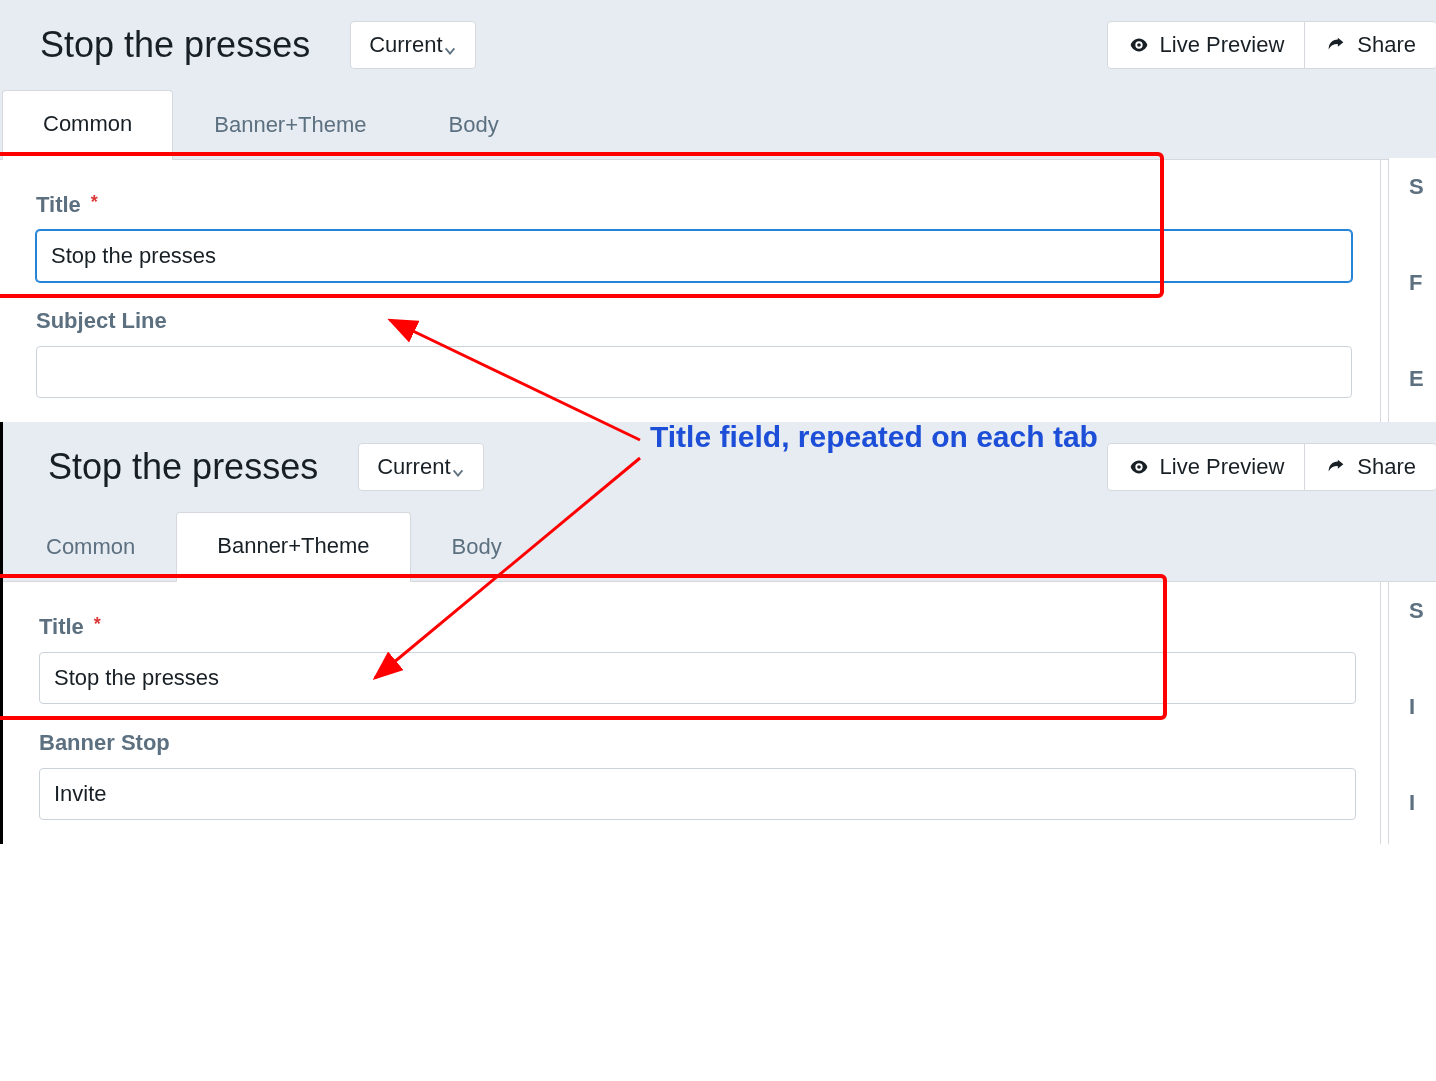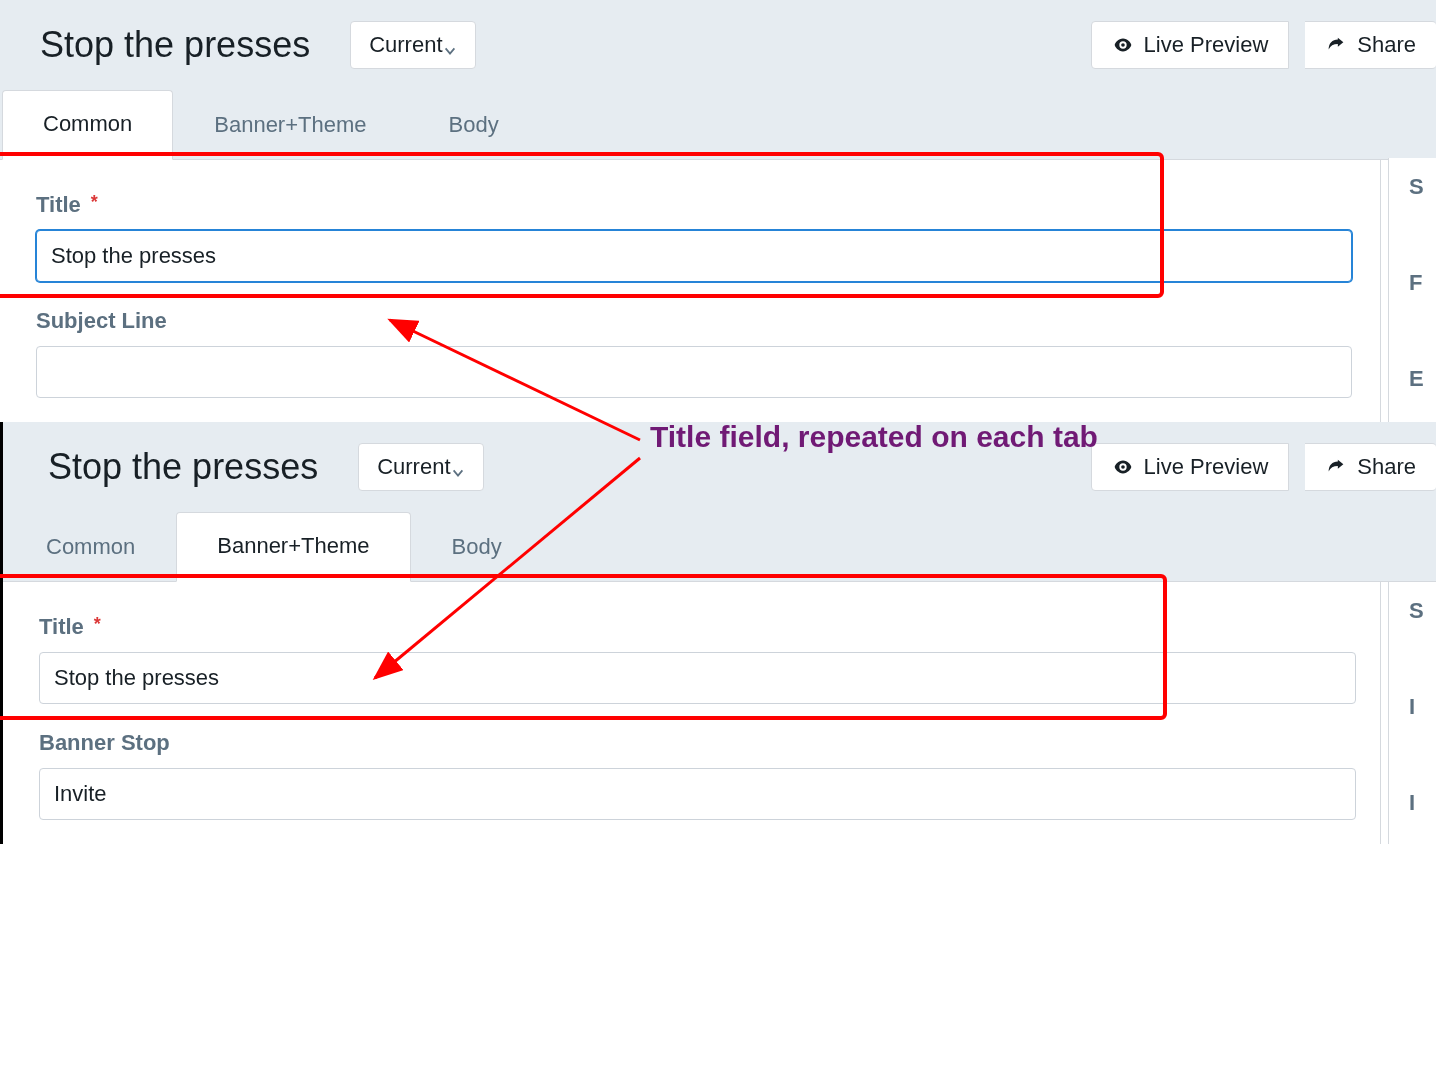--- a/index.html
+++ b/index.html
@@ -51,21 +51,21 @@
   }
   .chevron {
     width: 14px; height: 14px;
     display: inline-block;
   }
   .chevron svg { width:100%; height:100%; }
 
   .header-actions {
     margin-left: auto;
     display: flex;
-    gap: 16px;
+    gap: 0;
   }
   .action-btn {
     display: inline-flex;
     align-items: center;
     gap: 10px;
     background: #fff;
     border: 1px solid #d5d9de;
     border-left: none;
     padding: 10px 20px;
     font-size: 22px;
@@ -149,21 +149,21 @@
 
   
   .overlay {
     position: absolute;
     top: 0; left: 0;
     width: 1436px;
     pointer-events: none;
   }
   .annot-text {
     position: absolute;
-    color: #701a75;
+    color: #1d4ed8;
     font-size: 30px;
     font-weight: 700;
     white-space: nowrap;
   }
 
   .side-cut {
     position: absolute;
     right: 0;
     width: 48px;
     background: #fff;

